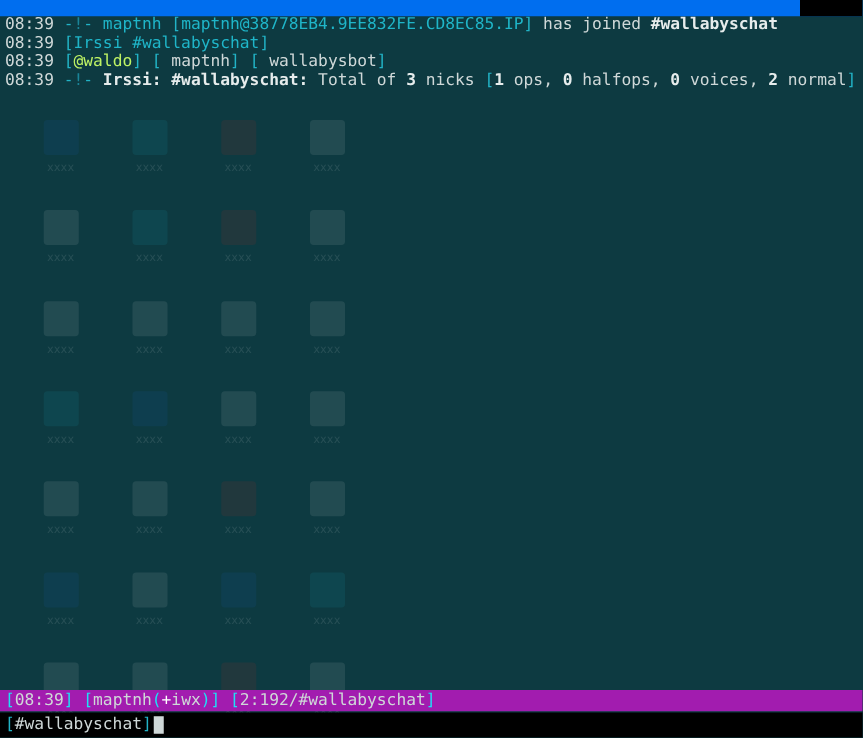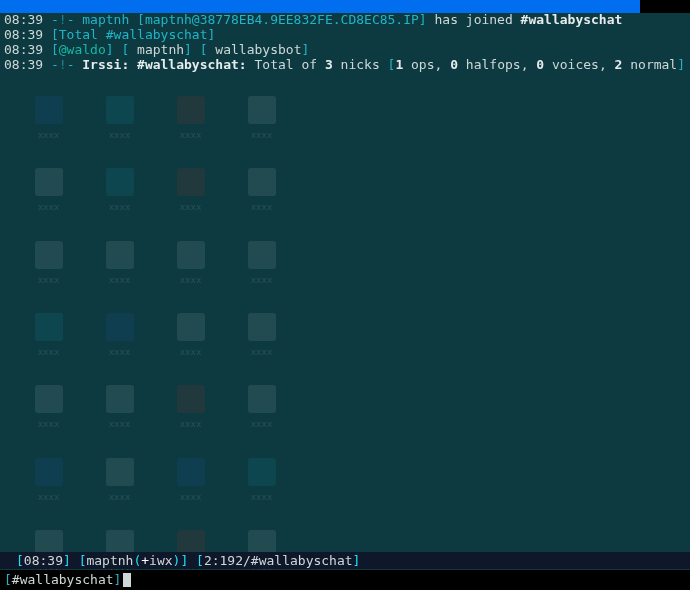--- a/index.html
+++ b/index.html
@@ -10,23 +10,23 @@
   .log{padding:0 4px;color:#c5d0d0;}
   .row{white-space:pre;}
   .ts{color:#cfd8d8;}
   .punc{color:#22b3c6;}
   .excl{color:#1a8599;}
   .nick{color:#1fb5c8;}
   .host{color:#1fb5c8;margin-top:28px;}
   .txt{color:#cfd8d8;text-align:right;}
   .bold{font-weight:700;}
   .white{color:#e6ecec;}
-  .at{color:#14b8a6;}
+  .at{color:#bef264;}
   .fill{position:absolute;left:0;right:0;top:80px;bottom:41px;}
-  .statusbar{position:absolute;left:0;right:0;bottom:21px;height:17px;background:#0f172a;color:#cfd8d8;padding:0 16px;line-height:17px;white-space:pre;}
+  .statusbar{position:absolute;left:0;right:0;bottom:21px;height:17px;background:#a21caf;color:#cfd8d8;padding:0 4px;line-height:17px;white-space:pre;}
   .statusbar .b{color:#1fe0f5;}
   .statusbar .plus{color:#ffffff;}
   .inputline{position:absolute;left:0;right:0;bottom:0;height:20px;background:#000;color:#cfd8d8;padding:0 4px;line-height:20px;white-space:pre;display:flex;align-items:center;}
   .cursor{display:inline-block;width:8px;height:14px;background:#cfd8d8;margin-left:2px;}
   
   .ghosts{position:absolute;inset:0;opacity:0.10;pointer-events:none;}
   .grow{display:grid;grid-template-columns:repeat(4,65px);gap:28px 6px;margin:96px 0 0 16px;}
   .gi{text-align:center;color:#fff;font-size:9px;}
   .gi .ic{width:28px;height:28px;margin:0 auto 6px;background:#ddd;border-radius:3px;}
   .gi .ic.red{background:#cc2b1f;} .gi .ic.blue{background:#1f65cc;} .gi .ic.cyan{background:#1fb5c8;}
@@ -70,21 +70,21 @@
 <div class="topbar">
   <div class="topbar-bg"></div>
   <span class="topbar-time"></span>
   <div class="topbar-blackbit"></div>
 </div>
 
 <div class="log">
 
   <div class="row"><span class="ts">08:39</span><span> </span><span class="punc">-</span><span class="excl">!</span><span class="punc">-</span><span> </span><span class="nick">maptnh</span><span> </span><span class="punc">[</span><span class="host">maptnh@38778EB4.9EE832FE.CD8EC85.IP</span><span class="punc">]</span><span class="txt"> has joined </span><span class="white bold">#wallabyschat</span></div>
 
-  <div class="row"><span class="ts">08:39</span><span> </span><span class="punc">[</span><span class="nick">Total</span><span> </span><span class="nick">#wallabyschat</span><span class="punc">]</span></div>
+  <div class="row"><span class="ts">08:39</span><span> </span><span class="punc">[</span><span class="nick">Irssi</span><span> </span><span class="nick">#wallabyschat</span><span class="punc">]</span></div>
 
   <div class="row"><span class="ts">08:39</span><span> </span><span class="punc">[</span><span class="at">@waldo</span><span class="punc">]</span><span> </span><span class="punc">[</span><span class="txt"> </span><span class="txt">maptnh</span><span class="punc">]</span><span> </span><span class="punc">[</span><span class="txt"> </span><span class="txt">wallabysbot</span><span class="punc">]</span></div>
 
   <div class="row"><span class="ts">08:39</span><span> </span><span class="punc">-</span><span class="excl">!</span><span class="punc">-</span><span> </span><span class="white bold">Irssi: #wallabyschat:</span><span class="txt"> Total of </span><span class="white bold">3</span><span class="txt"> nicks </span><span class="punc">[</span><span class="white bold">1</span><span class="txt"> ops, </span><span class="white bold">0</span><span class="txt"> halfops, </span><span class="white bold">0</span><span class="txt"> voices, </span><span class="white bold">2</span><span class="txt"> normal</span><span class="punc">]</span></div>
 
 </div>
 
 <div class="fill"></div>
 
 <div class="statusbar"><span class="b">[</span><span>08:39</span><span class="b">]</span> <span class="b">[</span><span>maptnh</span><span class="b">(</span><span class="plus">+</span><span>i</span><span>wx</span><span class="b">)</span><span class="b">]</span> <span class="b">[</span><span>2:192</span><span>/</span><span>#wallabyschat</span><span class="b">]</span></div>

